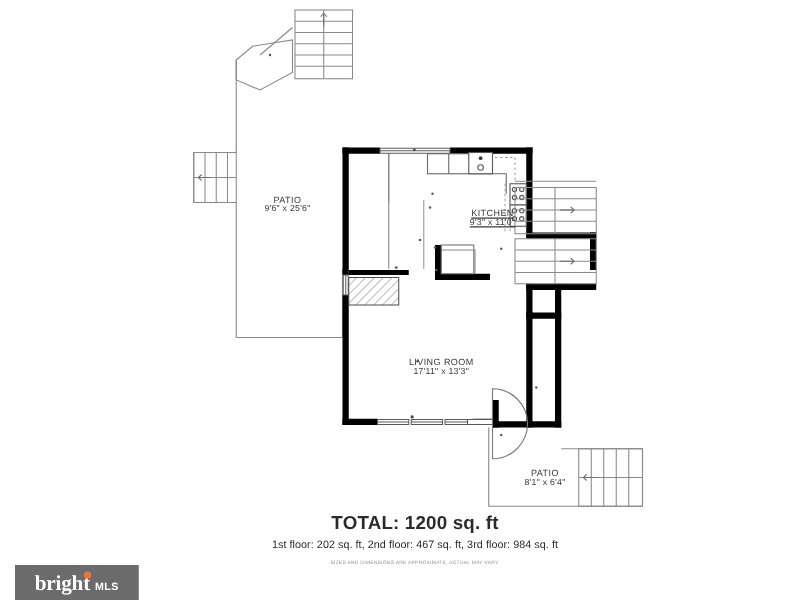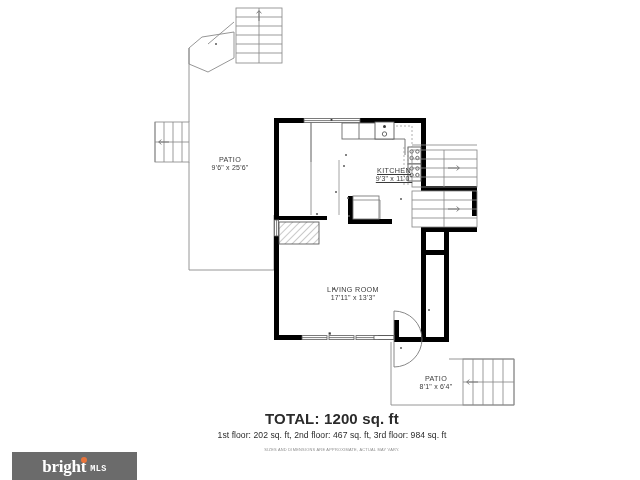--- a/index.html
+++ b/index.html
@@ -65,21 +65,21 @@
     margin-top: 6px;
     font-size: 3.9px;
     letter-spacing: .25px;
     color: #8d8d8d;
   }
 
   
   #logo {
     position: absolute;
     left: 0px; top: 452px;
-    width: 125px; height: 28px;
+    width: 99px; height: 28px;
     background: #6b6b6b;
     display: flex;
     align-items: center;
     justify-content: center;
   }
   #logo .lg-word {
     position: relative;
     font-family: "Liberation Serif", serif;
     font-size: 17px;
     font-weight: bold;
@@ -88,21 +88,21 @@
     line-height: 1;
   }
   #logo .lg-dot {
     position: absolute;
     right: -1px; top: -1px;
     width: 6px; height: 6px;
     background: #e8743b;
     border-radius: 50%;
   }
   #logo .lg-mls {
-    font-family: Liberation Mono, monospace;
+    font-family: Liberation Sans, sans-serif;
     font-size: 8.5px;
     font-weight: bold;
     color: #ffffff;
     letter-spacing: .4px;
     margin-left: 4px;
     margin-top: 5px;
   }
 </style>
 </head>
 <body>

